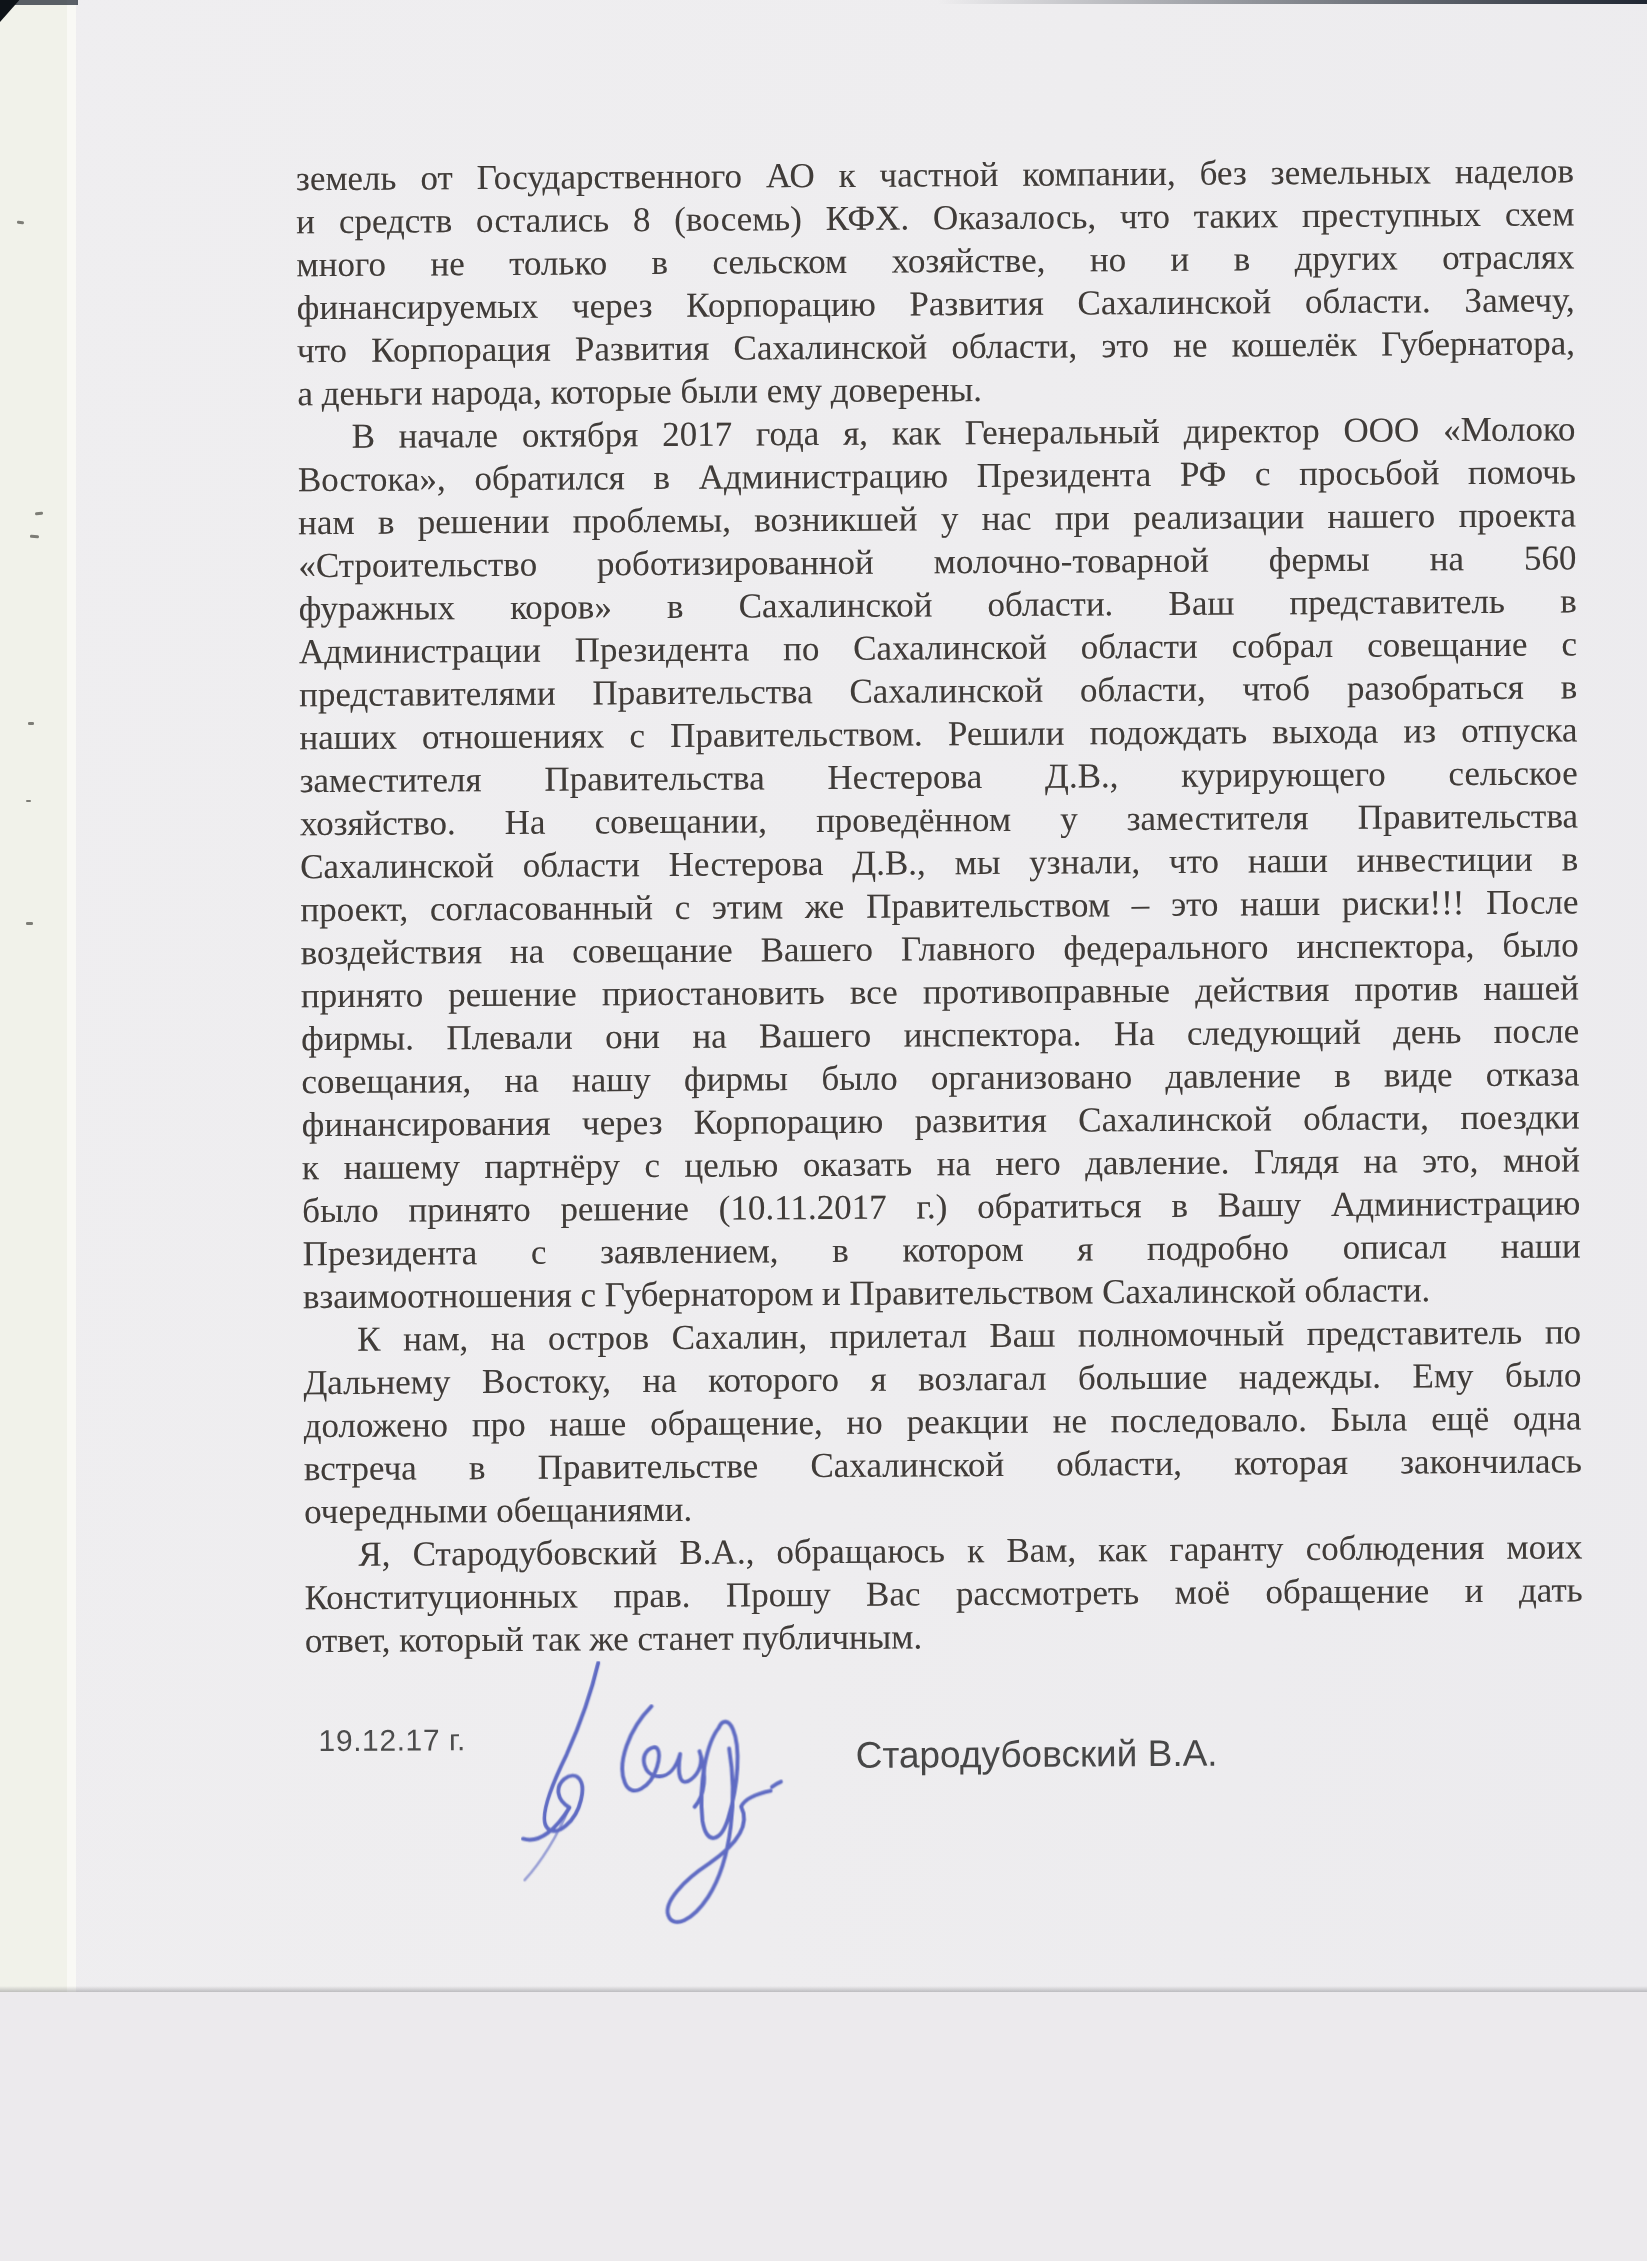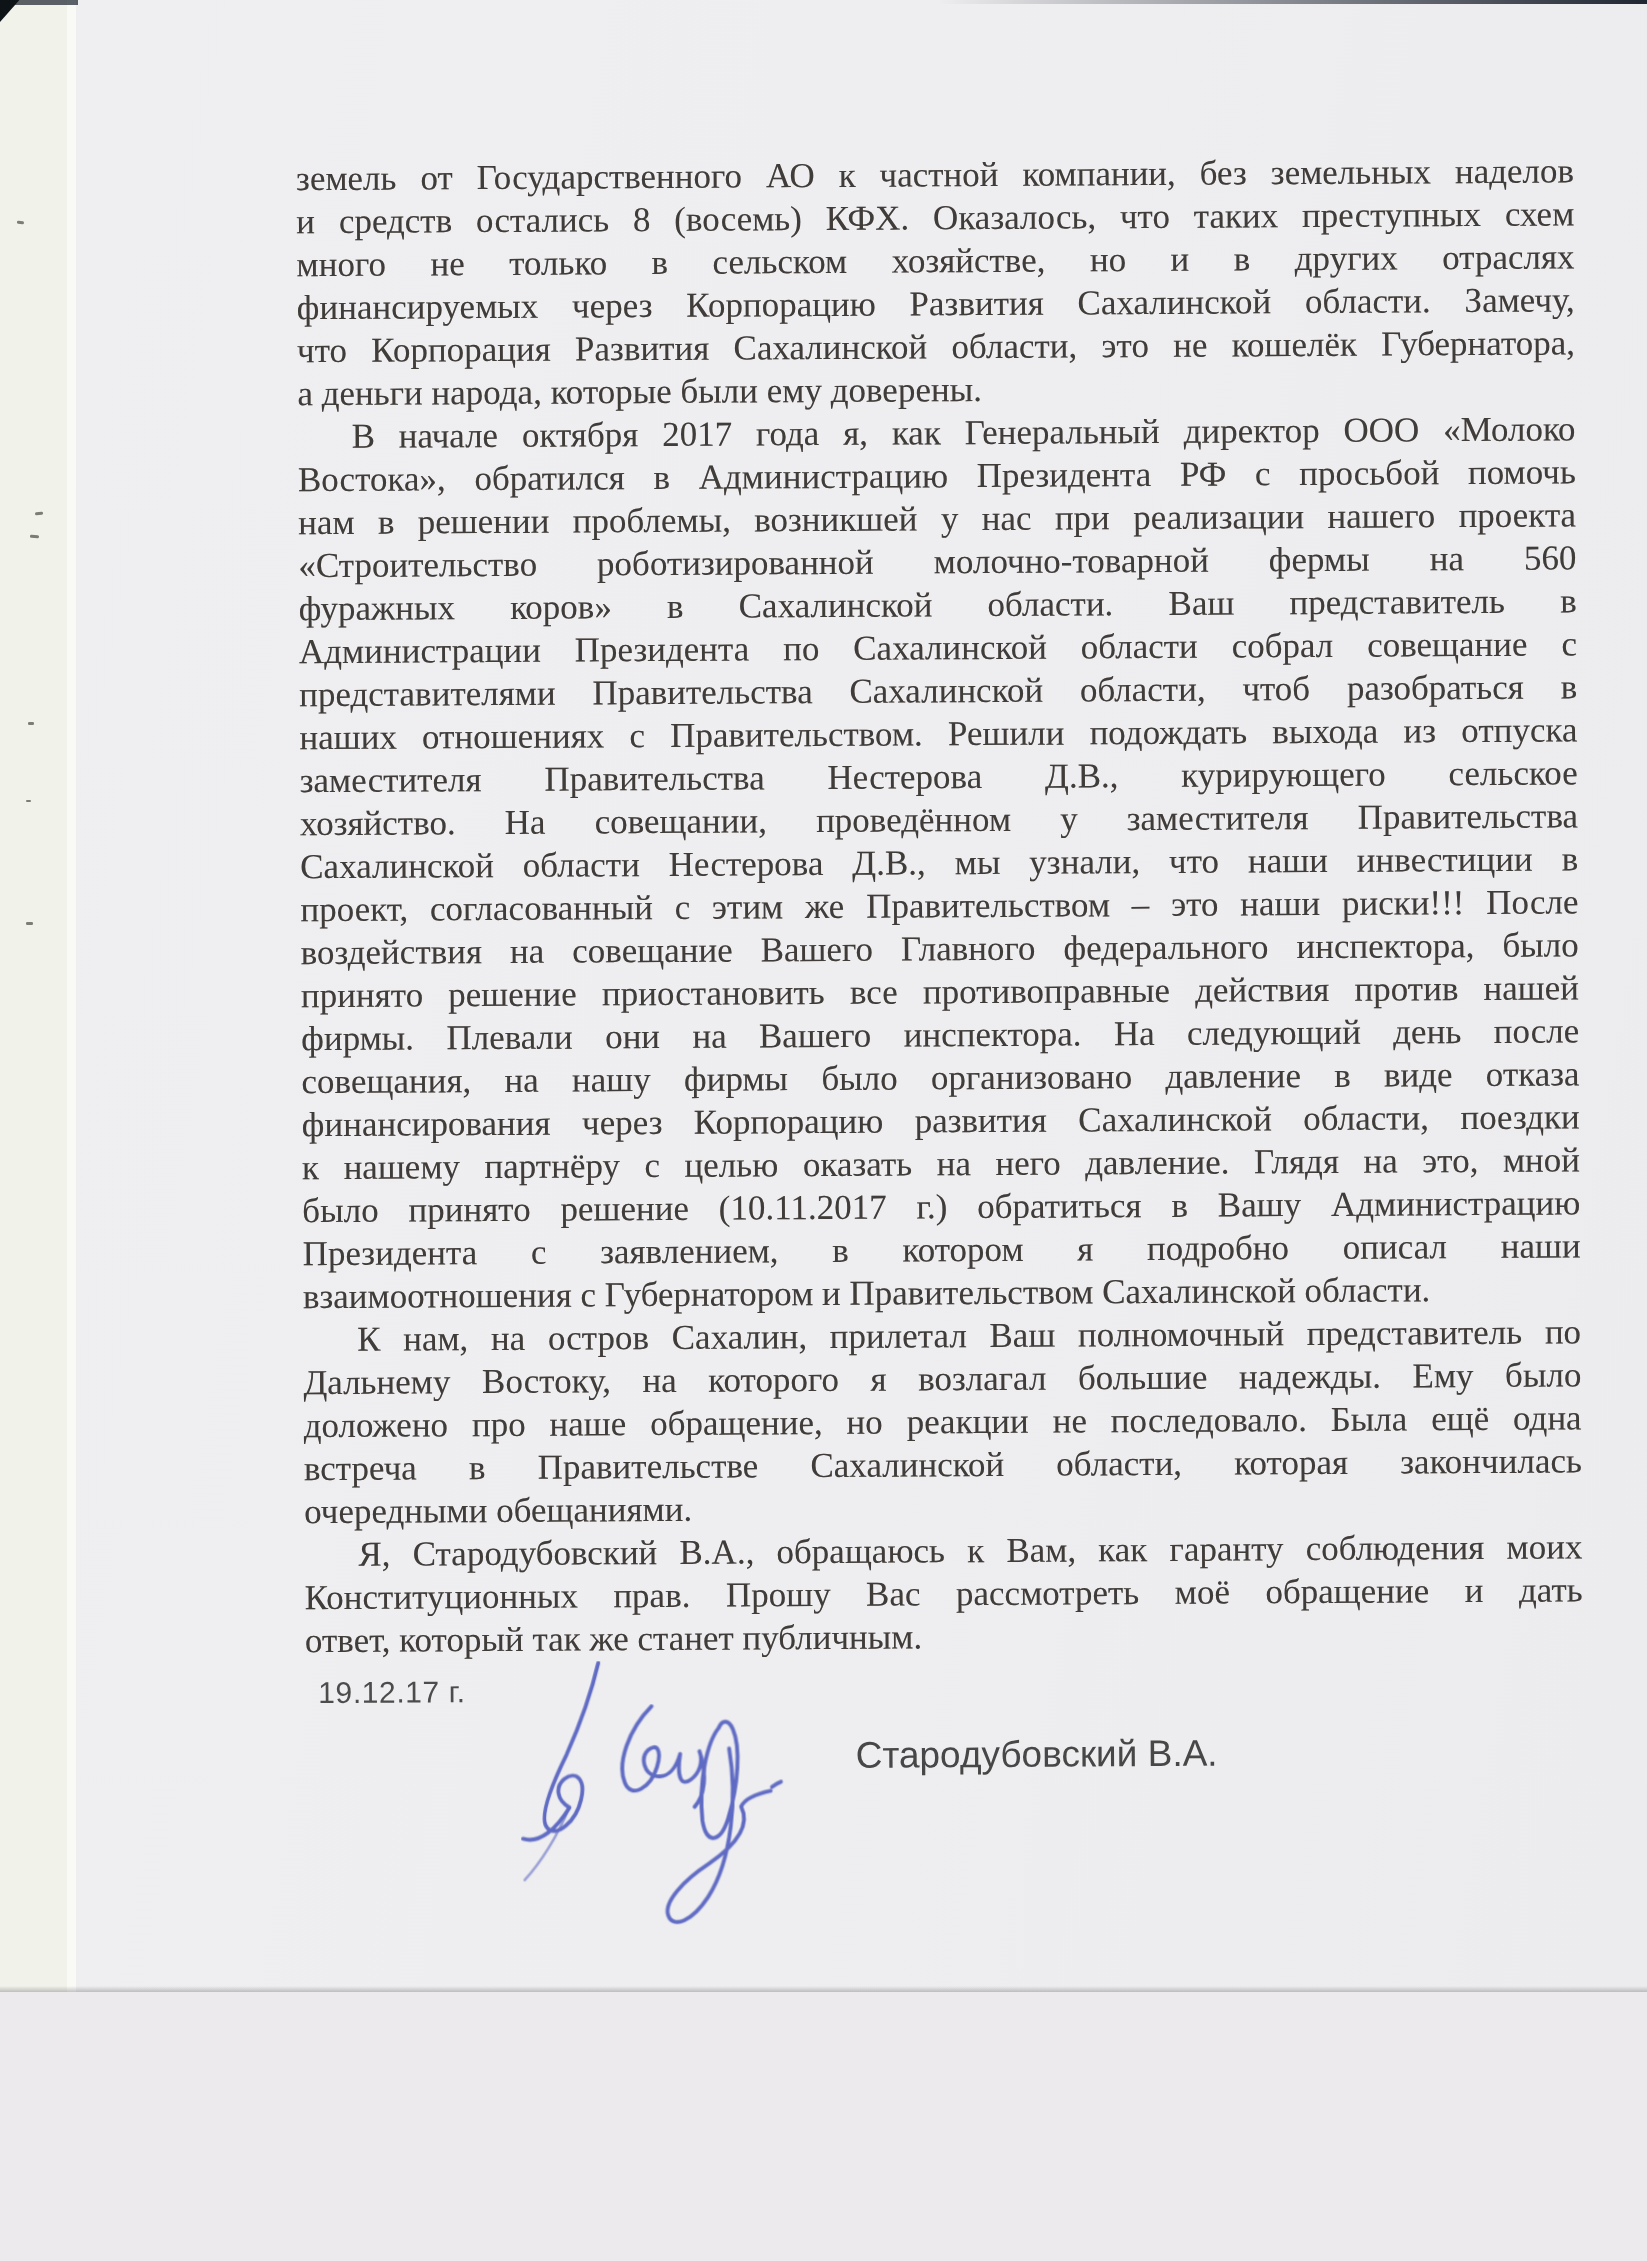--- a/index.html
+++ b/index.html
@@ -55,21 +55,21 @@
     text-shadow: 0 0 0.6px rgba(70,62,58,0.35);
   }
   .line {
     height: 43px; line-height: 43px;
     text-align: justify; text-align-last: justify;
     overflow: hidden;
   }
   .line.para-end { text-align-last: left; }
   .line.indent { text-indent: 54px; }
   .date-label {
-    position: absolute; left: 314px; top: 1673px;
+    position: absolute; left: 314px; top: 1721px;
     font-family: "Liberation Sans", sans-serif;
     font-size: 30px; letter-spacing: 0.6px; color: #4c4c4c;
   }
   .signer-name {
     position: absolute; left: 851px; top: 1735px;
     font-family: "Liberation Sans", sans-serif;
     font-size: 37px; color: #474747;
   }
   .signature-svg { position: absolute; left: 509px; top: 1651px; }
 </style>

